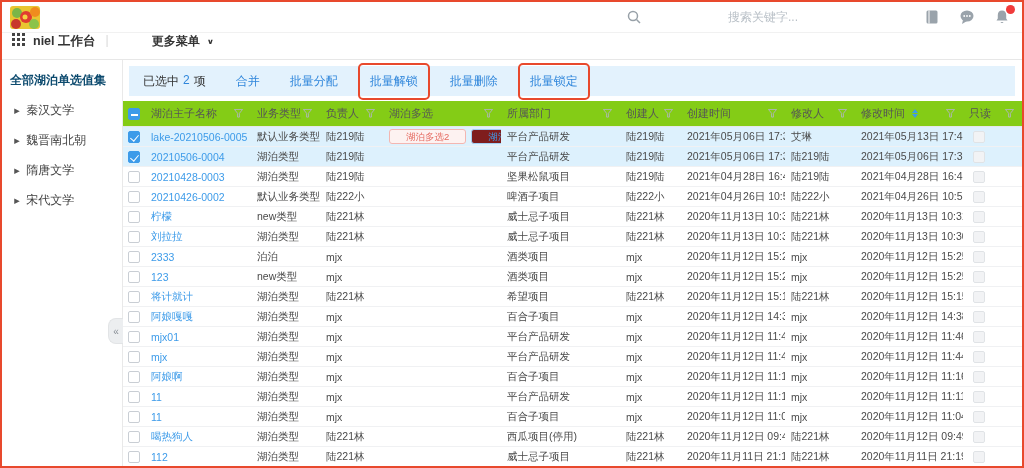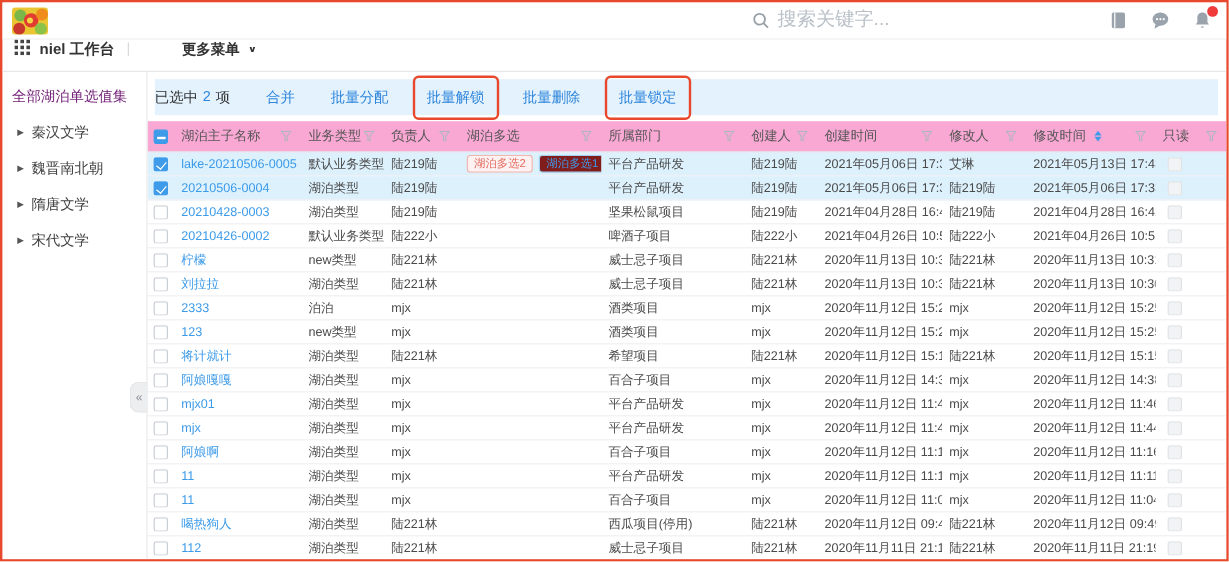--- a/index.html
+++ b/index.html
@@ -6,72 +6,72 @@
   html,body { background:#fff; }
   .frame {
     width:1024px; height:468px; position:relative; overflow:hidden;
     border:2px solid #e8492d; background:#fff;
     font-family:"Liberation Sans","DejaVu Sans",sans-serif; color:#333;
   }
   
   .topbar { height:30px; display:flex; align-items:center; padding:0 12px 0 8px; background:#fff; }
   .logo { width:30px; height:23px; border-radius:3px; overflow:hidden; flex:0 0 auto; }
   .search-box { margin-left:auto; display:flex; align-items:center; gap:6px; width:190px; }
-  .search-box input { border:none; outline:none; font-size:16px; color:#666; width:150px; background:transparent; }
+  .search-box input { border:none; outline:none; font-size:12px; color:#666; width:150px; background:transparent;text-align:right; }
   .search-box input::placeholder { color:#b9c0c7; }
   .top-icons { display:flex; align-items:center; gap:19px; margin-left:108px; }
   .tico { position:relative; width:16px; height:16px; color:#9aa3ab; }
   .badge-dot { position:absolute; top:-4px; right:-5px; width:9px; height:9px; border-radius:50%; background:#f03b3b; }
   
   .navbar { height:28px; border-top:1px solid #f1f1f1; border-bottom:1px solid #e7e7e7;
             display:flex; align-items:flex-start; padding:0 10px; font-size:12px; color:#333; }
   .workspace { font-weight:bold; margin:0 10px 0 8px; font-size:12.5px; }
   .nav-divider { color:#d8d8d8; margin-right:16px; }
   .nav-items { display:flex; align-items:center; gap:27px; }
   .nav-item { cursor:default; white-space:nowrap; }
   .more-menu { display:flex; align-items:center; gap:7px; margin-left:27px; font-weight:bold; }
   .chev { font-size:9px; color:#333; transform:scaleY(.8); }
   
   .body { display:flex; height:406px; }
   .sidebar { width:121px; border-right:1px solid #e9e9e9; padding:12px 6px 0 8px; font-size:12px; flex:0 0 auto; }
-  .tree-title { color:#701a75; margin-bottom:13px; white-space:nowrap; }
+  .tree-title { color:#0c4a6e; margin-bottom:13px; white-space:nowrap;font-weight:bold; }
   .tree-item { display:flex; align-items:center; gap:6px; margin:0 0 13px 4px; color:#404040; white-space:nowrap; }
   .tri { font-size:8px; color:#555; transform:scale(.9); }
   .main { flex:1; overflow:hidden; position:relative; }
   
   .actionbar { margin:6px 7px 5px 6px; background:#e3f2fd; height:30px; display:flex;
-               align-items:center; padding:0 0; font-size:12px; gap:30px; overflow:visible; }
+               align-items:center; padding:0 14px; font-size:12px; gap:30px; overflow:visible; }
   .sel-text { color:#333; display:flex; gap:4px; }
   .sel-count { color:#2f86db; }
   .action-link { color:#2f86db; cursor:pointer; white-space:nowrap; }
   .ring { border:2px solid #e8492d; border-radius:5px; padding:8px 10px; margin:0 -10px; }
   
   .trow { display:grid; grid-template-columns:22px 106px 69px 63px 118px 119px 61px 104px 70px 108px 1fr;
           align-items:center; }
-  .thead { background:#f9a8d4; height:26px; font-size:11px; color:#555; border-bottom:1px solid #e5e7e9; }
+  .thead { background:#84cc16; height:26px; font-size:11px; color:#555; border-bottom:1px solid #e5e7e9; }
   .hcell { display:flex; align-items:center; justify-content:space-between; padding:0 8px 0 6px; height:100%; overflow:hidden; white-space:nowrap; }
   .hlabel { display:flex; align-items:center; gap:4px; }
   .funnel { flex:0 0 auto; }
   .sorter { display:inline-flex; flex-direction:column; gap:1px; margin-left:3px; }
   .sorter i { width:0; height:0; border-left:3px solid transparent; border-right:3px solid transparent; display:block; }
   .sorter .up { border-bottom:4px solid #3d9be9; }
   .sorter .dn { border-top:4px solid #3d9be9; }
   .tbody .trow { height:20px; font-size:10.5px; color:#4a4a4a; border-bottom:1px solid #f0f1f3; }
   .tbody .trow.selected { background:#ddf1fd; }
   .tcell { padding:0 4px 0 6px; white-space:nowrap; overflow:hidden; }
   .name-link { color:#3d9be9; cursor:pointer; }
   .cbwrap { display:flex; justify-content:center; }
   .cb { width:12px; height:12px; border:1px solid #c9ced4; border-radius:2px; background:#fff; position:relative; }
   .cb.checked { background:#3d9be9; border-color:#3d9be9; }
   .cb.checked::after { content:""; position:absolute; left:3px; top:1px; width:4px; height:7px;
                        border:solid #fff; border-width:0 1.6px 1.6px 0; transform:rotate(40deg); }
   .cb.indet { background:#3d9be9; border-color:#3d9be9; }
   .cb.indet::after { content:""; position:absolute; left:2px; top:5px; width:7px; height:2px; background:#fff; }
   .cb.disabled { background:#f2f3f5; border-color:#e0e3e6; }
-  .tag { display:inline-block; font-size:9.5px; height:15px; line-height:14px; padding:0 5px;
+  .tag { display:inline-block; font-size:9.5px; height:15px; line-height:14px; padding:0 16px;
          border-radius:3px; border:1px solid; margin-right:5px; }
   .tag.red { color:#e5695f; border-color:#f3b6b1; background:#fdf2f1; }
   .tag.blue { color:#3d9be9; border-color:#a3cff3; background:#7f1d1d; }
   
   .collapse-handle { position:absolute; left:106px; top:316px; width:15px; height:26px;
                      background:#eceef0; border:1px solid #e2e4e6; border-right:none;
                      border-radius:8px 0 0 8px; color:#8a9097; font-size:10px;
                      display:flex; align-items:center; justify-content:center; cursor:pointer; }
 </style>
 </head>

